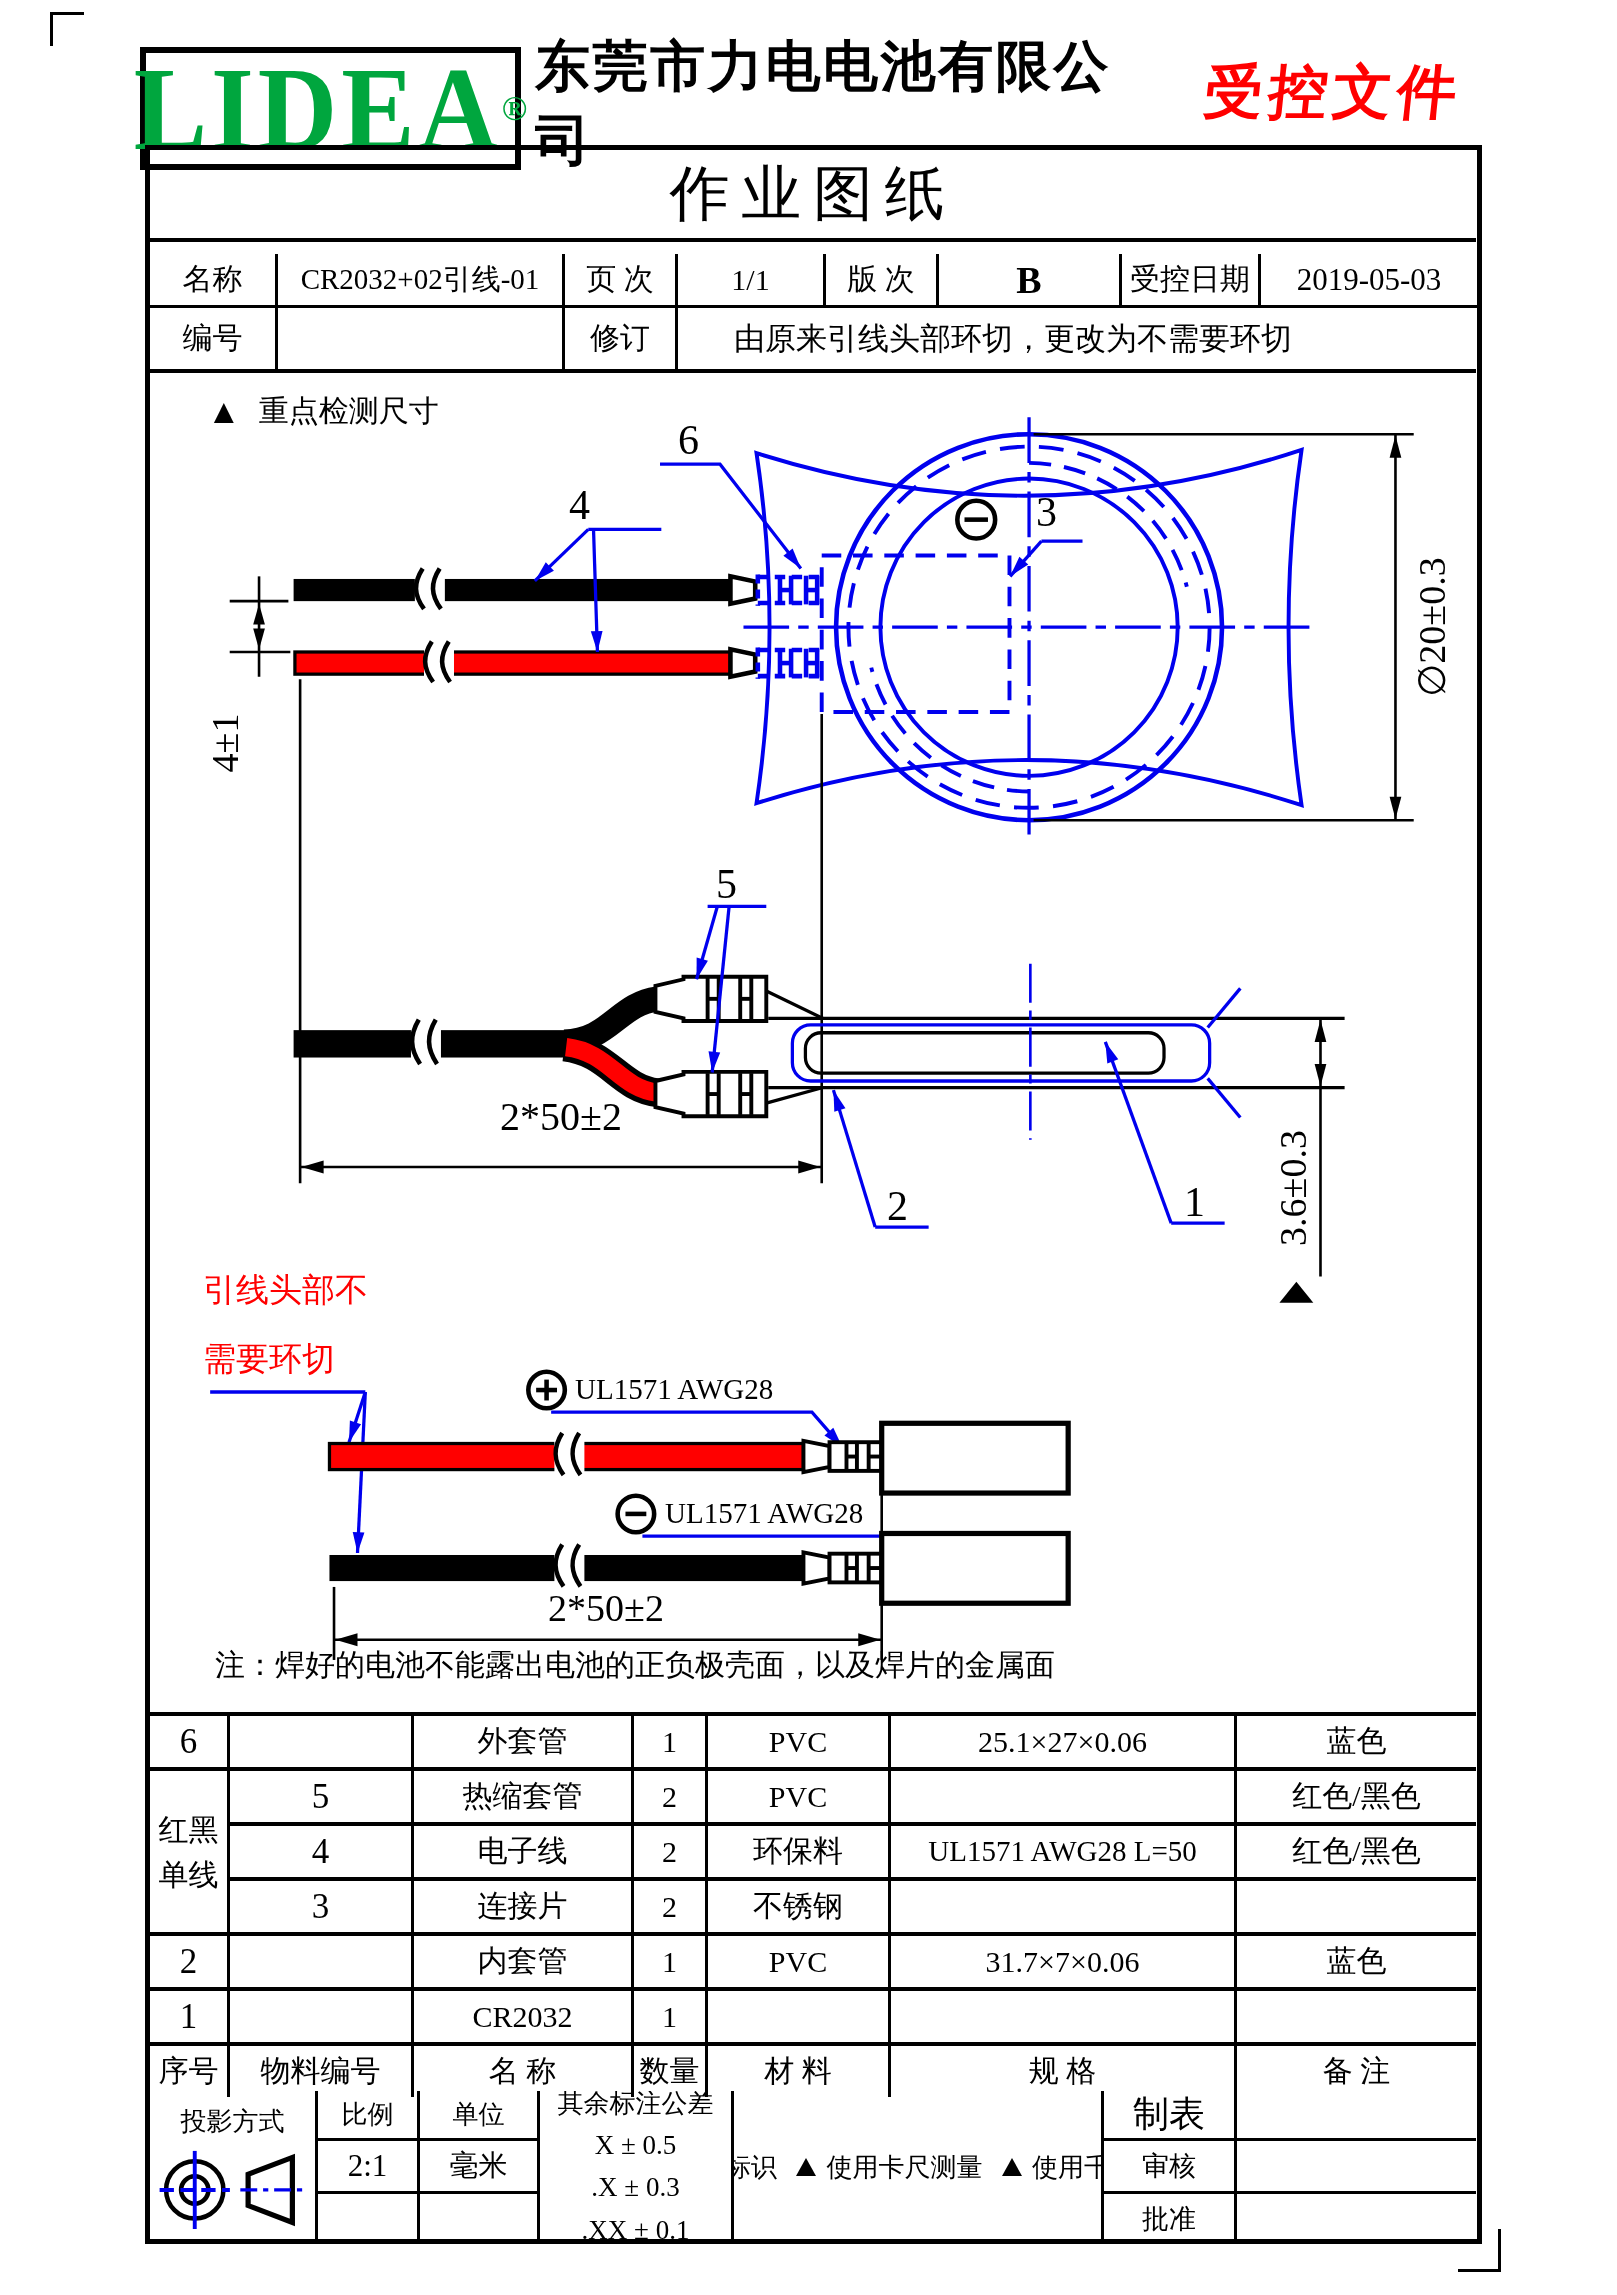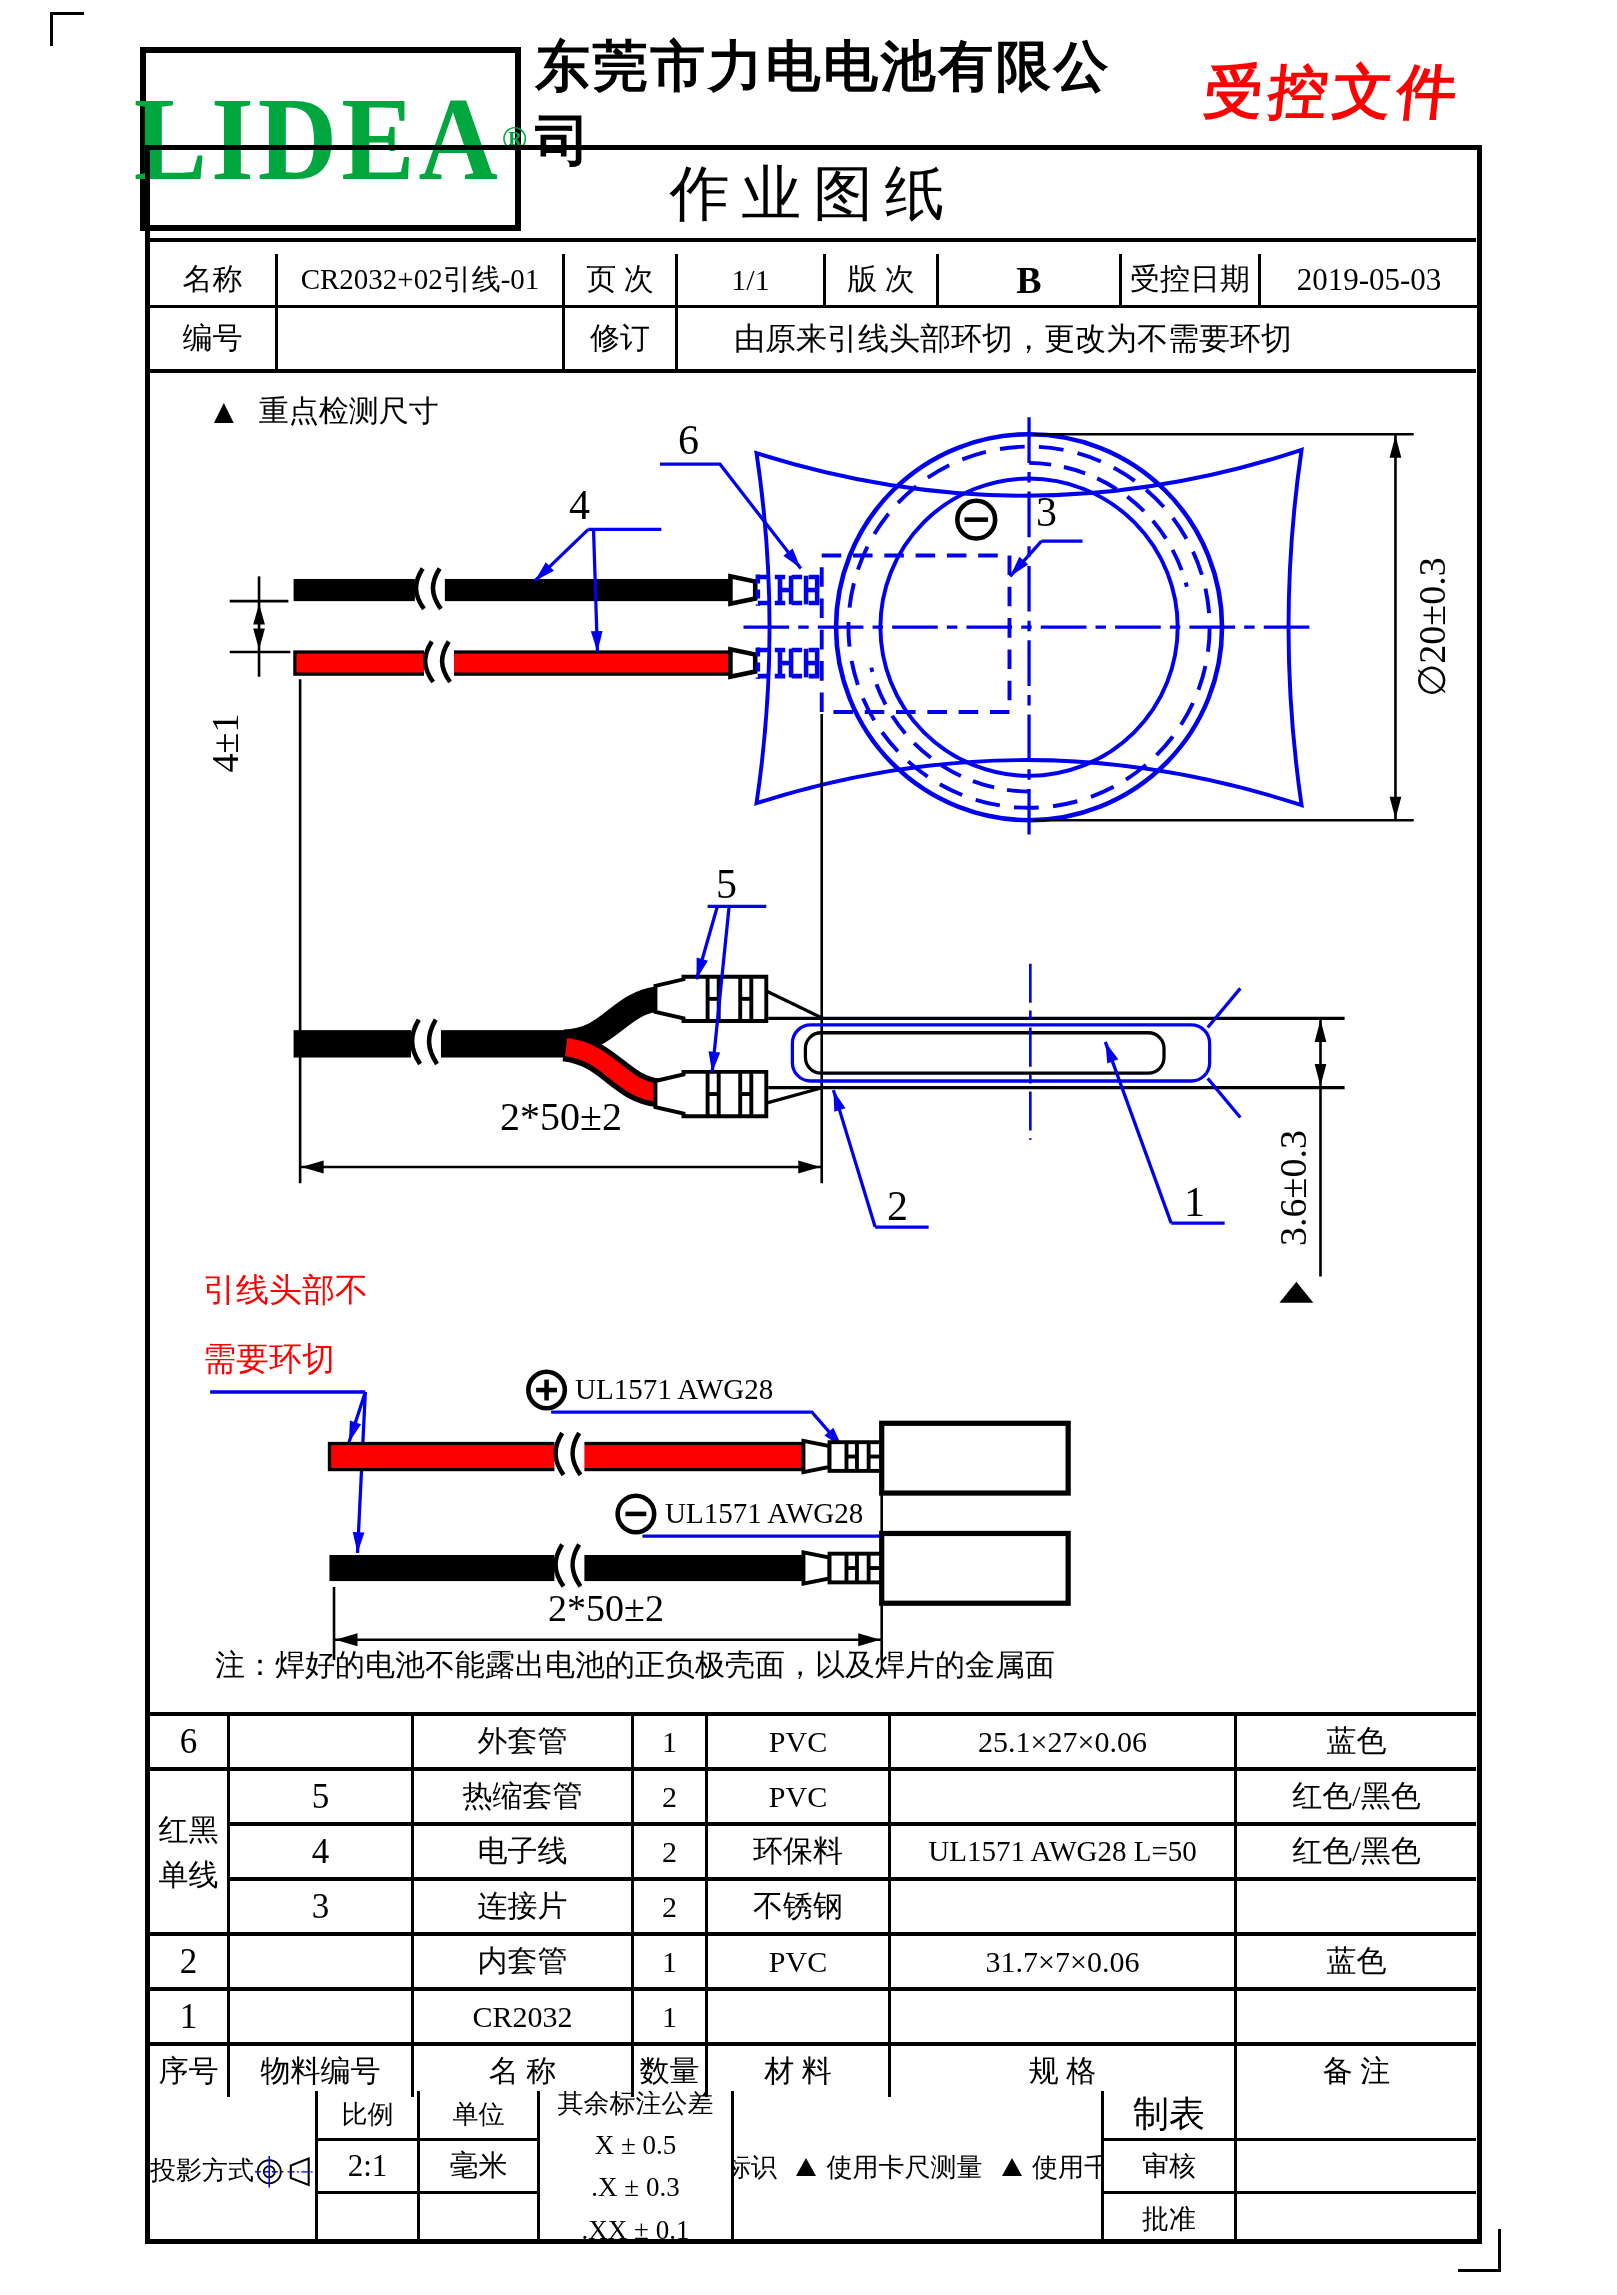--- a/index.html
+++ b/index.html
@@ -4,21 +4,21 @@
 <style>
   html,body{margin:0;padding:0;background:#888;}
   .sheet{position:relative;width:1618px;height:2295px;background:#fff;color:#000;
          font-family:"Liberation Serif","DejaVu Serif",serif;overflow:hidden;}
   .abs{position:absolute;}
   .ctr{display:flex;align-items:center;justify-content:center;}
   
   .cm-tl{left:50px;top:11.7px;width:31px;height:31px;border-top:3.9px solid #000;border-left:3.9px solid #000;}
   .cm-br{left:1458px;top:2229px;width:40px;height:40px;border-bottom:3.9px solid #000;border-right:3.9px solid #000;}
   
-  .logo-box{left:140px;top:47px;width:381px;height:184px;border:6.5px solid #000;box-sizing:border-box;}
+  .logo-box{left:140px;top:47px;width:381px;height:123px;border:6.5px solid #000;box-sizing:border-box;}
   .logo-text{font-weight:900;font-size:110px;color:#00A63E;letter-spacing:3.9px;line-height:1;transform:scaleY(1.08);}
   .logo-reg{font-weight:900;font-size:34px;color:#00A63E;vertical-align:super;line-height:1;}
   .company{left:535px;top:68px;width:620px;height:72px;font-size:55px;font-weight:bold;letter-spacing:2.6px;
            font-family:"Liberation Sans","DejaVu Sans",sans-serif;}
   .stamp{left:1193px;top:57px;width:280px;height:72px;font-size:59px;font-weight:bold;color:#FF0000;
          letter-spacing:5.2px;transform:skewX(-6deg);font-family:"Liberation Serif",serif;}
   
   .frame{left:145px;top:145px;width:1337px;height:2099px;border:5.2px solid #000;box-sizing:border-box;}
   .titlebar{left:0;top:0;width:1326px;height:88px;border-bottom:4.6px solid #000;font-size:60px;letter-spacing:11.7px;}
   .grid{display:grid;position:absolute;box-sizing:border-box;}
@@ -136,21 +136,21 @@
       <div class="cell lastrow">序号</div>
       <div class="cell lastrow">物料编号</div>
       <div class="cell lastrow">名  称</div>
       <div class="cell lastrow">数量</div>
       <div class="cell lastrow">材  料</div>
       <div class="cell lastrow">规   格</div>
       <div class="cell lastrow norb">备  注</div>
     </div>
 
     <div class="abs grid foot">
-      <div class="cell" style="grid-row:1/4;flex-direction:row;justify-content:center;padding-top:7.8px">
+      <div class="cell" style="grid-row:1/4;flex-direction:column;justify-content:center;padding-top:7.8px">
         <span style="font-size:26px">投影方式</span>
         <svg width="151" height="98" viewBox="0 0 232 150">
           <circle cx="58" cy="78" r="44" fill="none" stroke="#000" stroke-width="7"></circle>
           <circle cx="58" cy="78" r="21" fill="none" stroke="#000" stroke-width="7"></circle>
           <line x1="4" y1="78" x2="112" y2="78" stroke="#0000EE" stroke-width="6" stroke-dasharray="22 10"></line>
           <line x1="58" y1="18" x2="58" y2="138" stroke="#0000EE" stroke-width="6"></line>
           <path d="M208 28 V128 L140 102 V54 Z" fill="none" stroke="#000" stroke-width="8"></path>
           <line x1="128" y1="78" x2="224" y2="78" stroke="#0000EE" stroke-width="5" stroke-dasharray="26 9 8 9"></line>
         </svg>
       </div>

